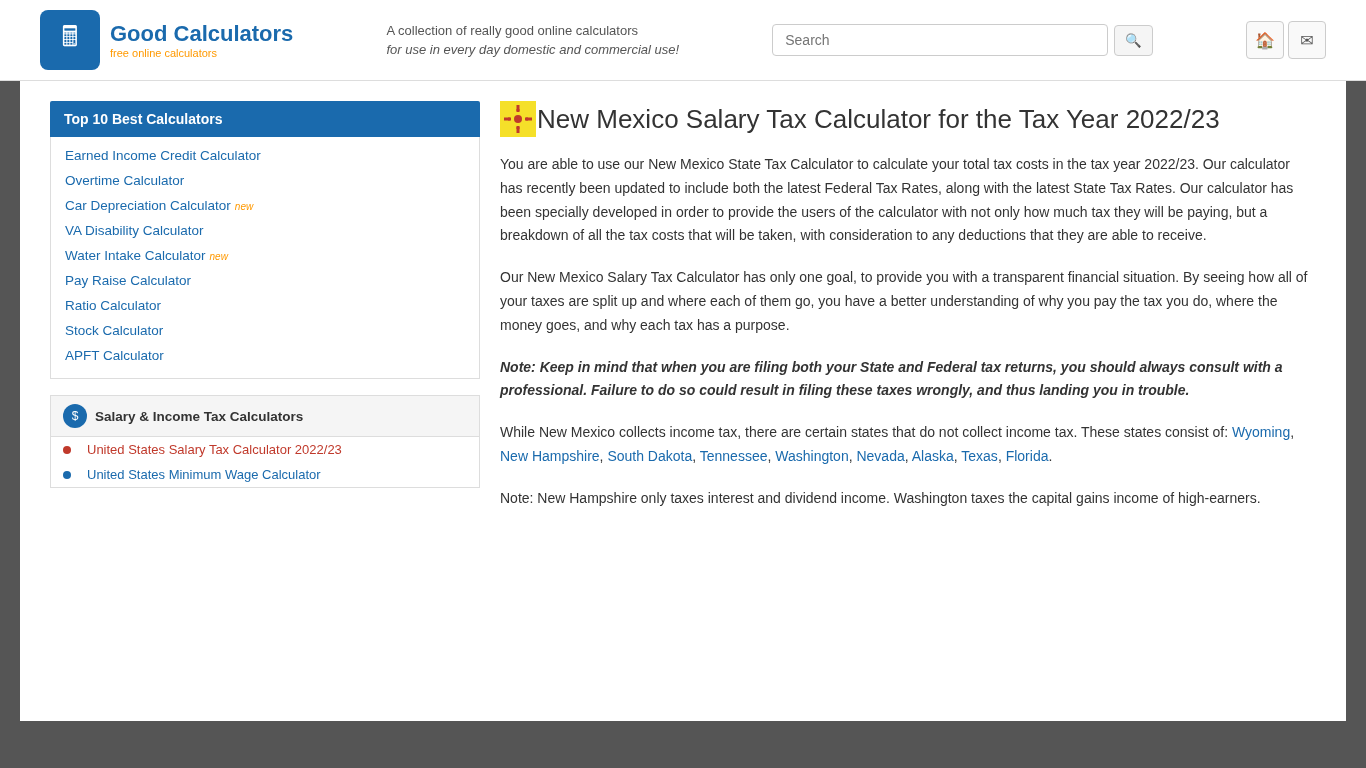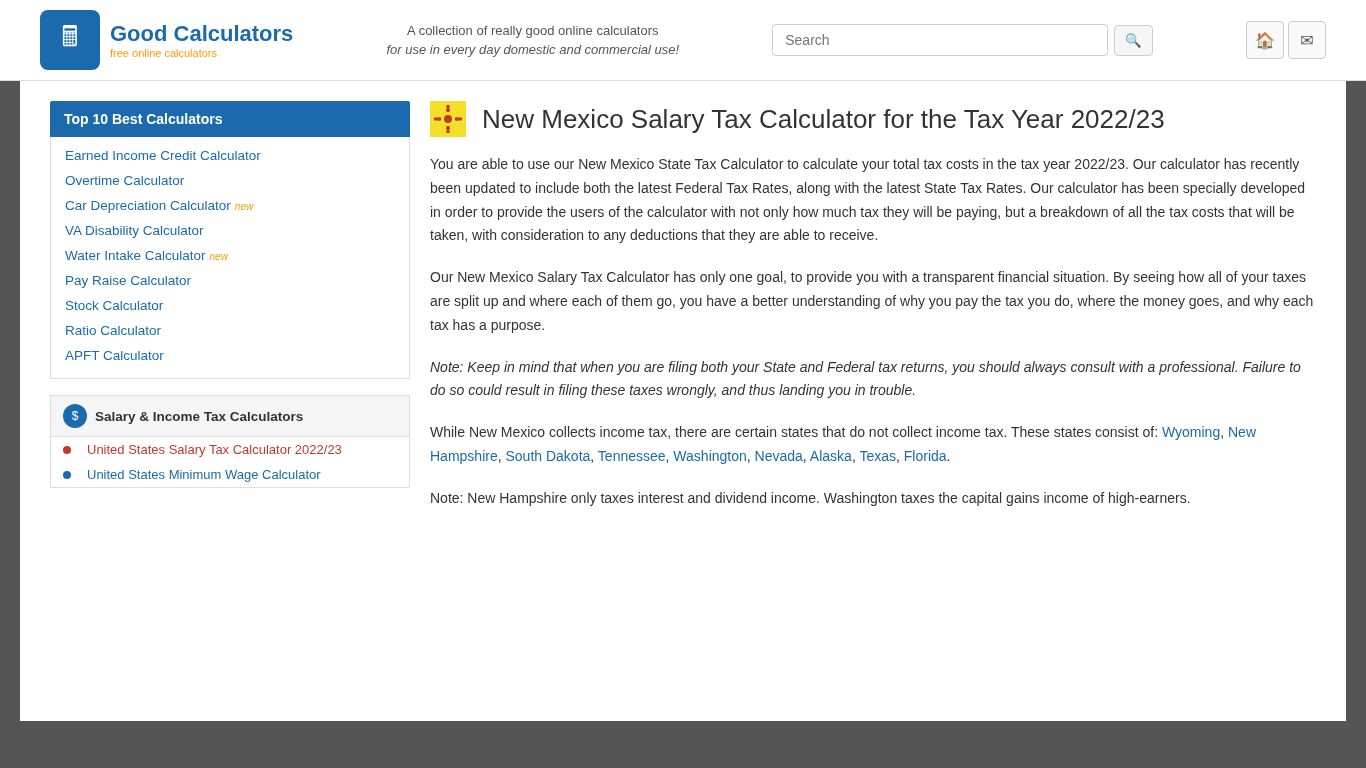--- a/index.html
+++ b/index.html
@@ -18,21 +18,21 @@
     #logo-icon {
       width: 60px; height: 60px;
       background: #1a6aad;
       border-radius: 8px;
       display: flex; align-items: center; justify-content: center;
       font-size: 28px; color: #fff;
     }
     #logo-text-area { display: flex; flex-direction: column; }
     #logo-title { font-size: 22px; font-weight: bold; color: #1a6aad; }
     #logo-subtitle { font-size: 11px; color: #f90; font-style: normal; }
-    #tagline { text-align: center; font-size: 13px; color: #555; line-height: 1.5; }
+    #tagline { font-size: 13px; color: #555; line-height: 1.5; }
     #tagline em { font-style: italic; }
     #search-area { display: flex; align-items: center; gap: 6px; }
     #search-input {
       width: 336px; padding: 7px 12px;
       border: 1px solid #ccc; border-radius: 4px;
       font-size: 14px;
     }
     #search-btn {
       background: #f5f5f5; border: 1px solid #ccc;
       padding: 7px 10px; cursor: pointer; border-radius: 4px;
@@ -51,21 +51,21 @@
     #main-wrapper {
       max-width: 1326px; margin: 0 auto;
       background: #fff; padding: 20px 30px 40px;
       min-height: 640px;
     }
 
     
     #content-layout { display: flex; gap: 20px; }
 
     
-    #sidebar { width: 360px; flex-shrink: 0; }
+    #sidebar { width: 430px; flex-shrink: 0; }
     #sidebar-top-box {
       background: #1a6aad; color: #fff;
       padding: 10px 14px; font-weight: bold; font-size: 14px;
       border-radius: 2px 2px 0 0;
     }
     #sidebar-links-box {
       border: 1px solid #ddd; border-top: none;
       padding: 6px 0 10px;
     }
     .sidebar-link {
@@ -109,40 +109,40 @@
     #breadcrumb {
       font-size: 13px; color: #555;
       margin-bottom: 14px;
       padding: 6px 0;
     }
     #breadcrumb a { color: #1a6aad; text-decoration: none; }
     #breadcrumb span { color: #555; }
 
     
     #page-title-area {
-      display: flex; align-items: center; gap: 16px;
+      display: flex; align-items: center; gap: 1px;
       margin-bottom: 16px;
     }
     #nm-flag {
       width: 36px; height: 36px;
       background: #f5e642;
       border-radius: 3px;
       display: flex; align-items: center; justify-content: center;
       font-size: 20px;
     }
     #page-title {
       font-size: 26px; font-weight: normal; color: #333;
     }
 
     
     .content-para {
       font-size: 14px; line-height: 1.7; color: #333;
       margin-bottom: 18px;
     }
-    .content-para em { font-style: italic; }
+    .content-para em { font-style: italic; font-weight: bold; }
     .content-link { color: #1a6aad; text-decoration: none; }
   </style>
 </head>
 <body>
 
 <div id="header">
   <div id="logo-area">
     <div id="logo-icon">🖩</div>
     <div id="logo-text-area">
       <span id="logo-title">Good Calculators</span>
@@ -169,22 +169,22 @@
     <div id="sidebar">
       <div id="sidebar-top-box">Top 10 Best Calculators</div>
       <div id="sidebar-links-box">
 
           <a href="#" class="sidebar-link">Earned Income Credit Calculator</a>
           <a href="#" class="sidebar-link">Overtime Calculator</a>
           <a href="#" class="sidebar-link">Car Depreciation Calculator<span class="badge-new">new</span></a>
           <a href="#" class="sidebar-link">VA Disability Calculator</a>
           <a href="#" class="sidebar-link">Water Intake Calculator<span class="badge-new">new</span></a>
           <a href="#" class="sidebar-link">Pay Raise Calculator</a>
+          <a href="#" class="sidebar-link">Ratio Calculator</a>
           <a href="#" class="sidebar-link">Stock Calculator</a>
-          <a href="#" class="sidebar-link">Ratio Calculator</a>
           <a href="#" class="sidebar-link">APFT Calculator</a>
         </div>
       <div id="sidebar-section">
         <div id="sidebar-section-header">
           <div id="section-icon">$</div>
           <span id="section-title">Salary &amp; Income Tax Calculators</span>
         </div>
         <div id="sidebar-sub-links">
 
         <a href="#" class="sidebar-sub-link">

